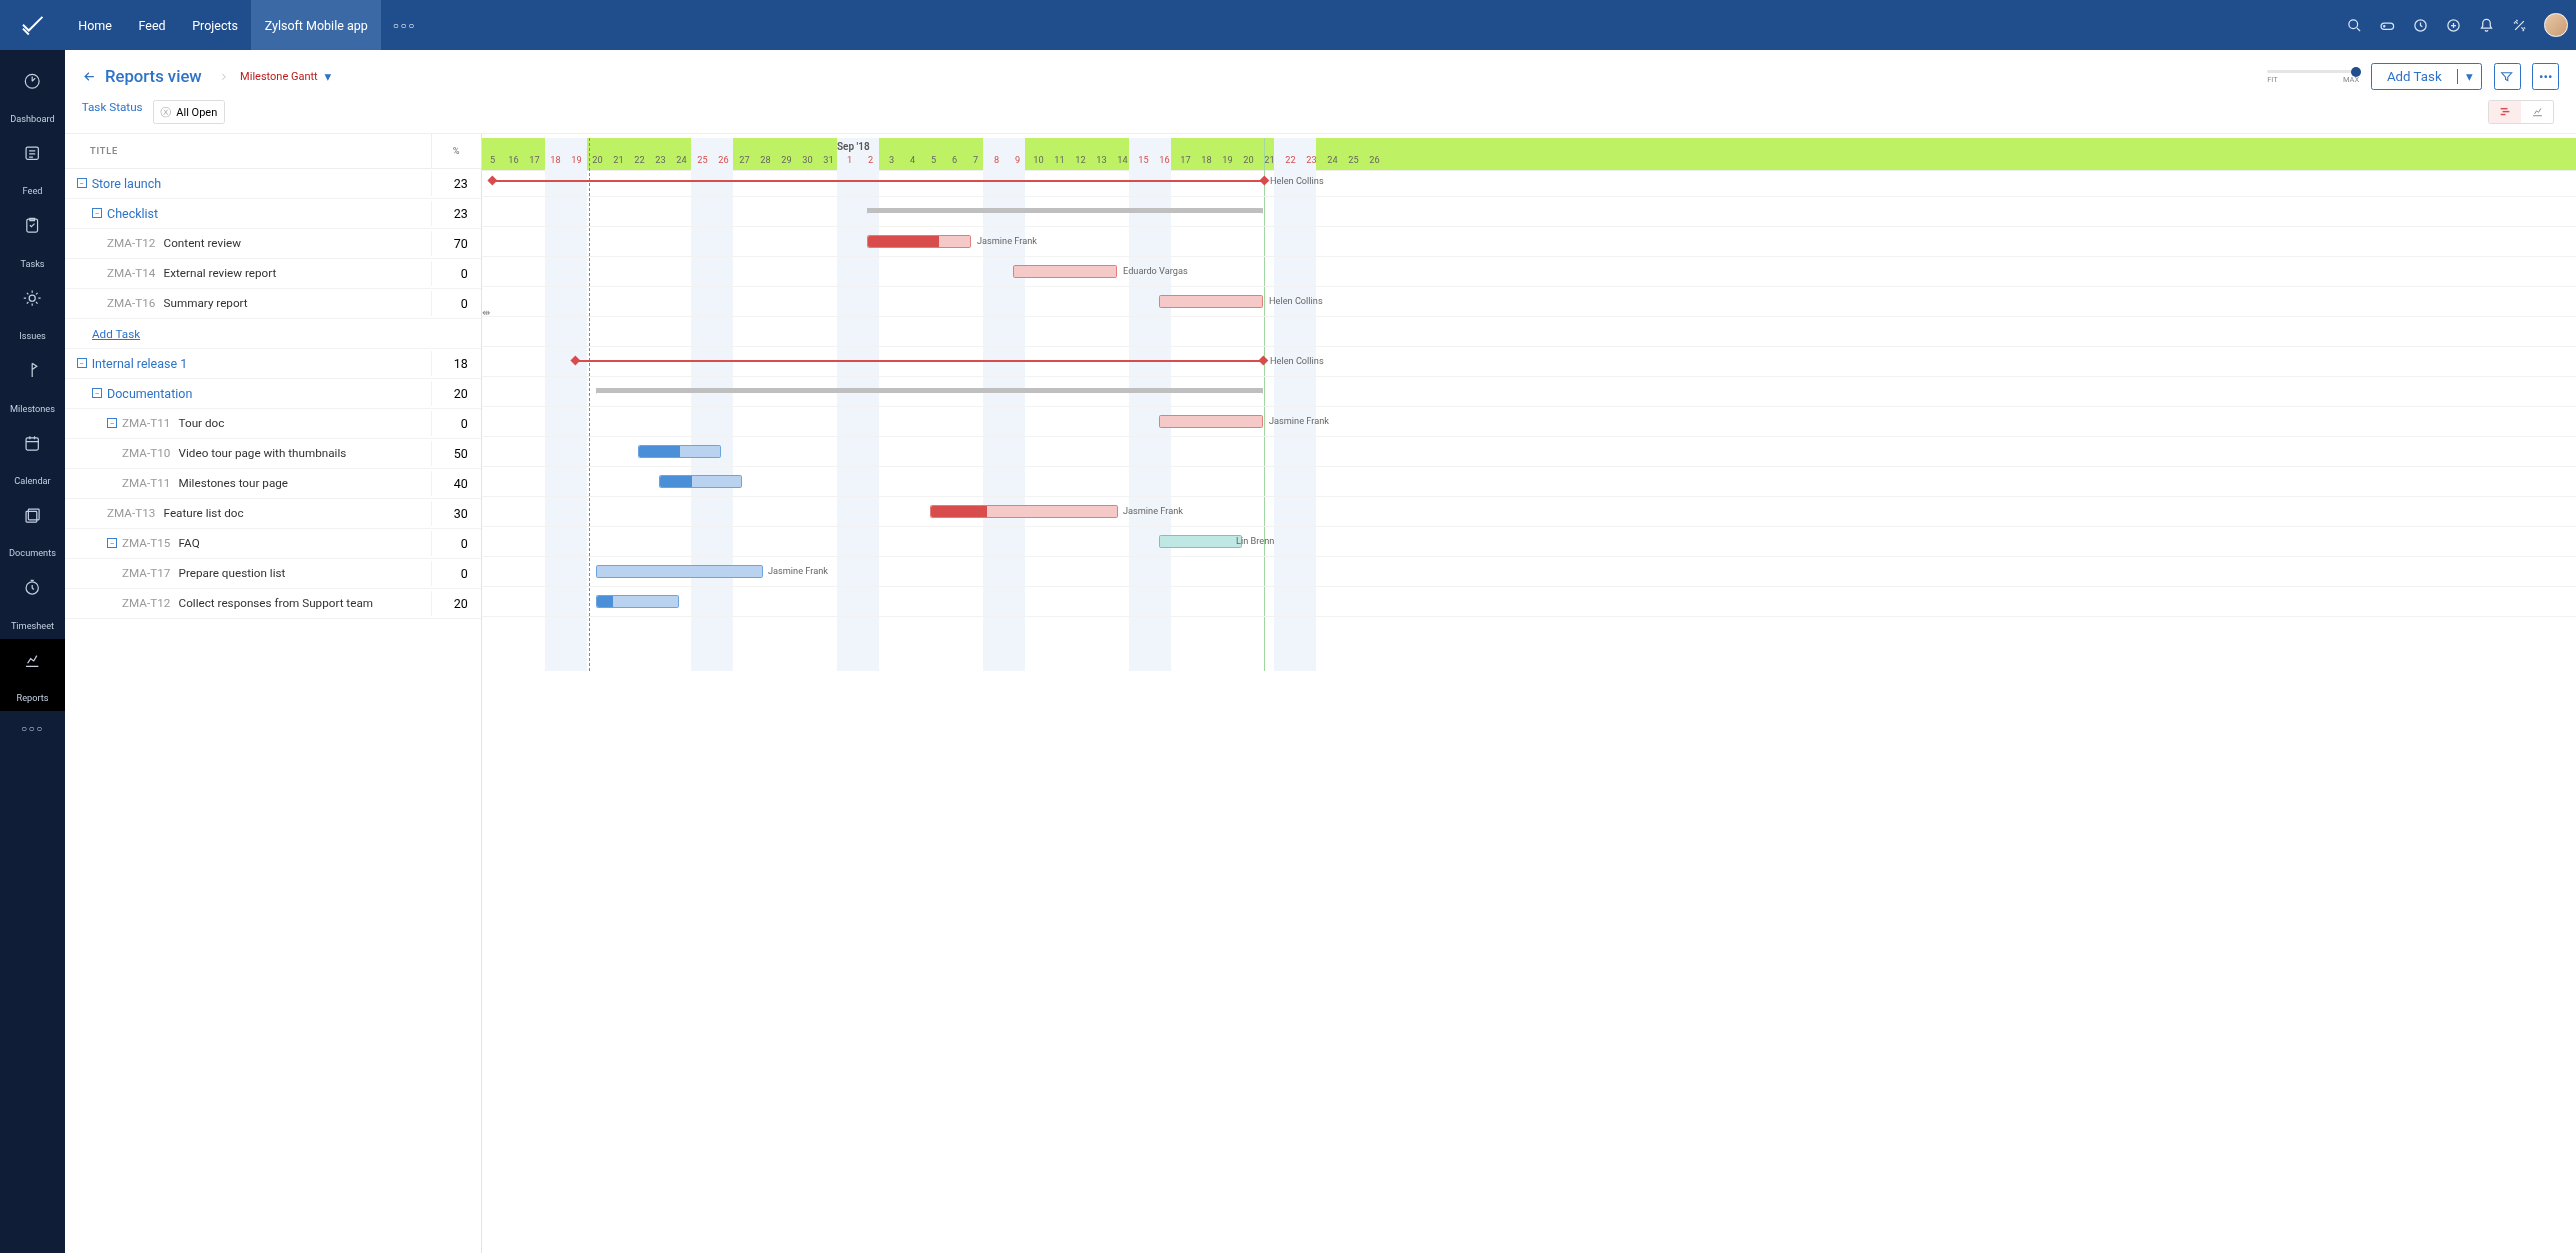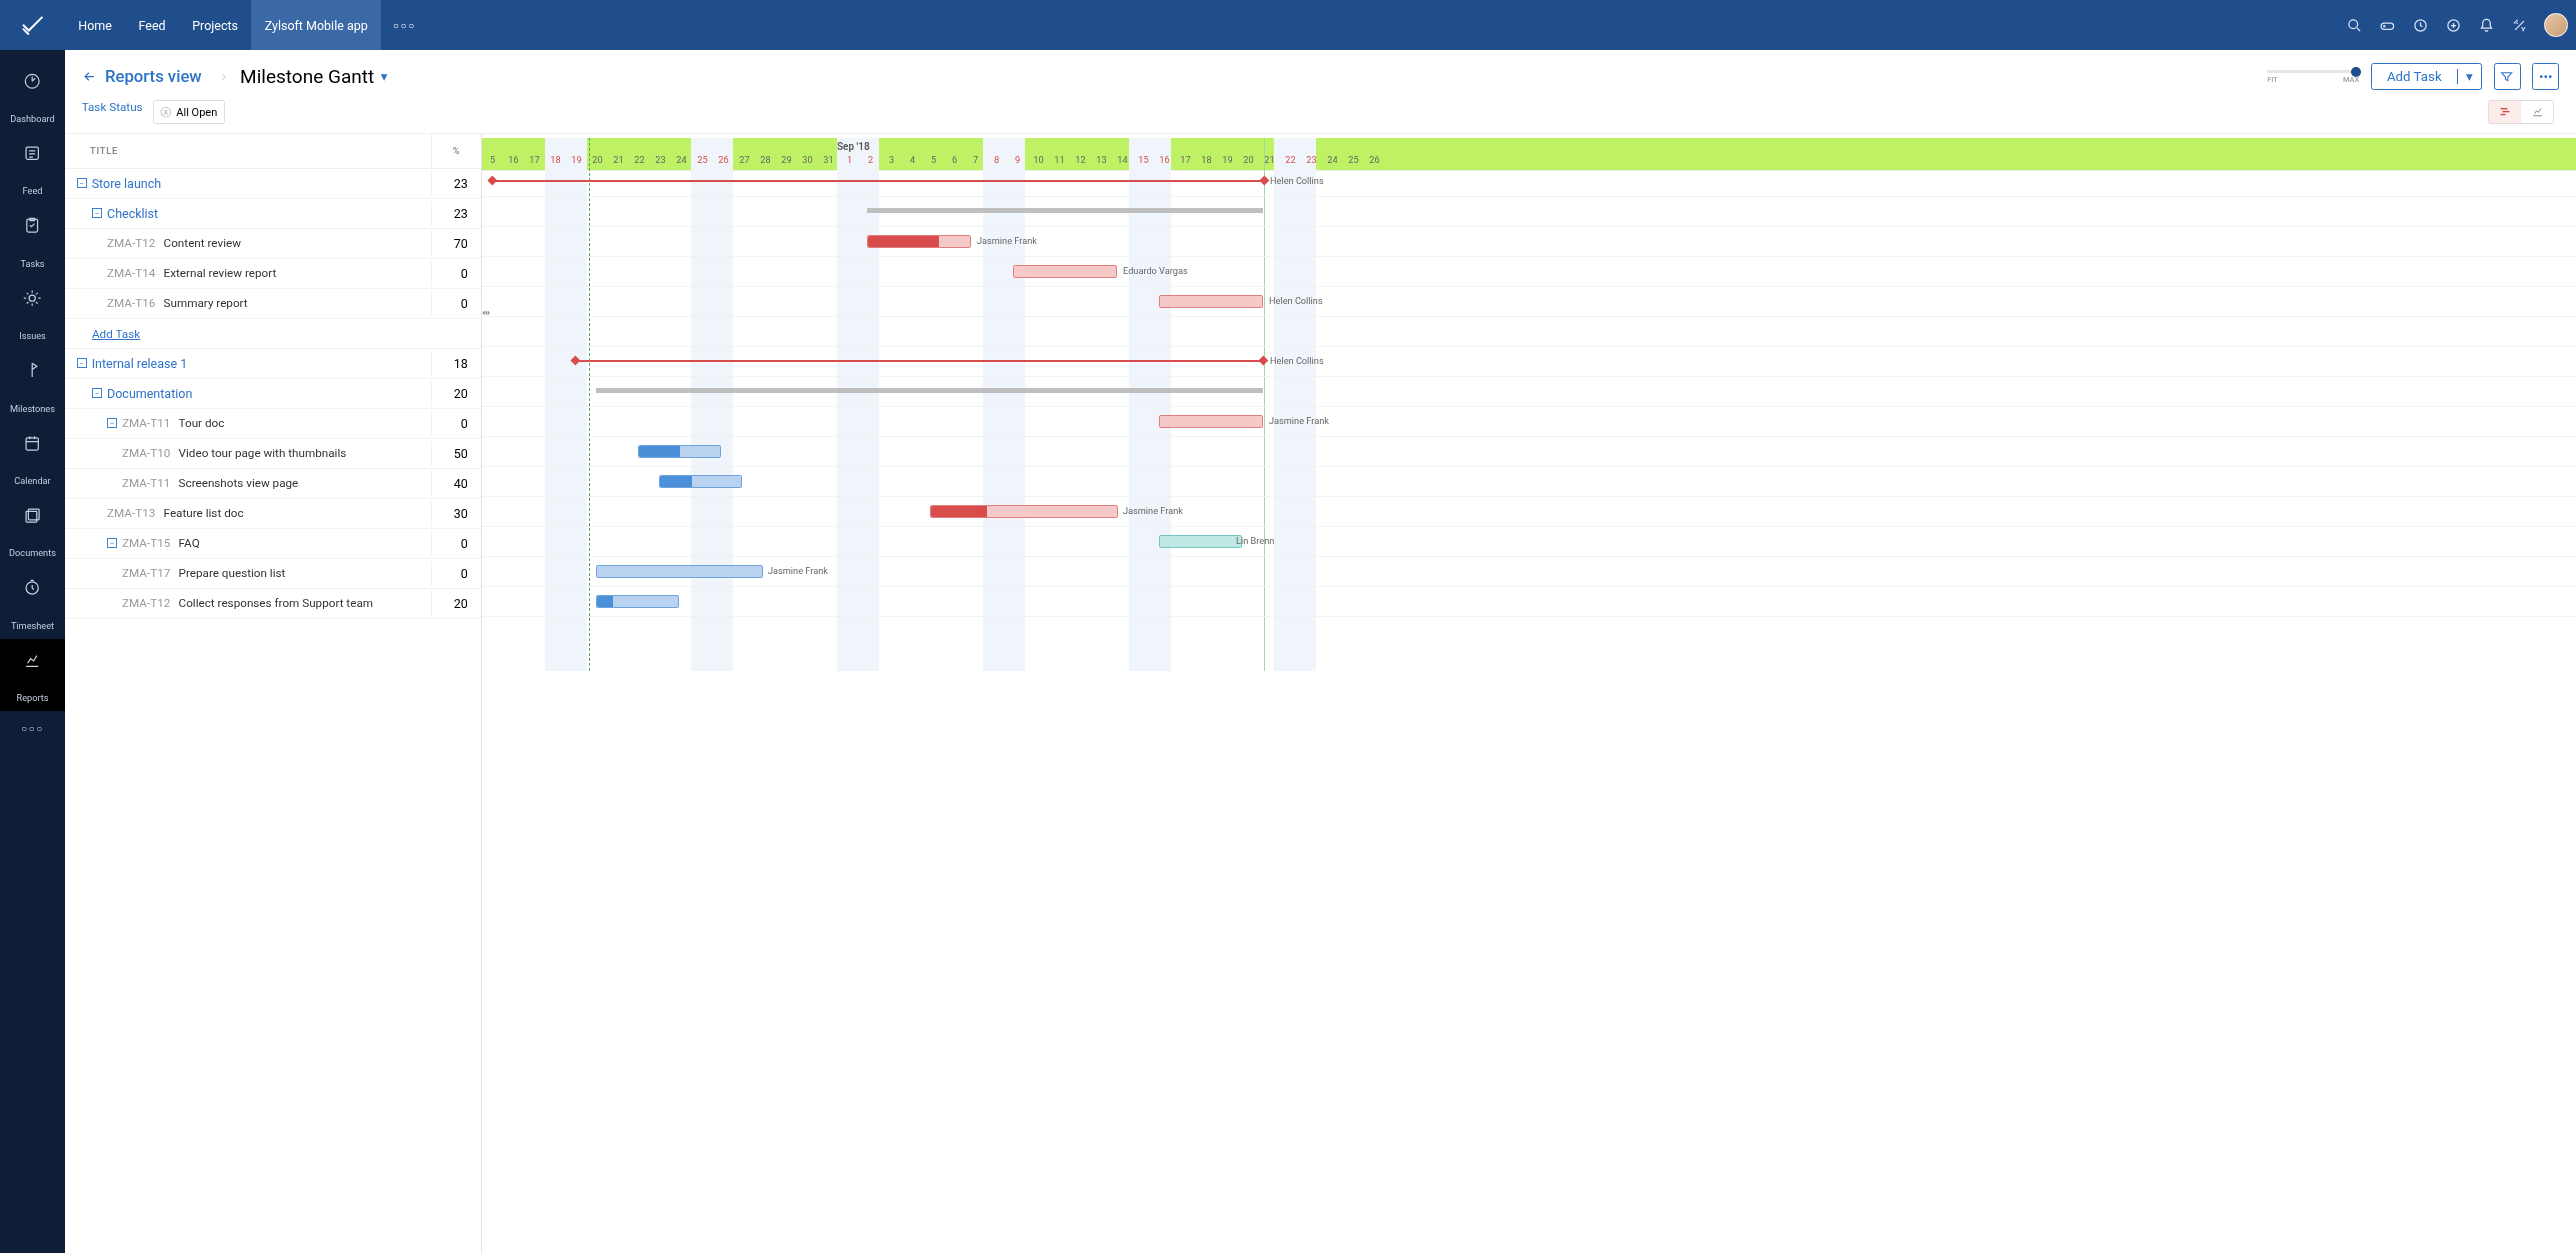--- a/index.html
+++ b/index.html
@@ -24,21 +24,21 @@
 .rail-item.active { background: #000; }
 .rail-more { padding: 11.7px 0; letter-spacing: 1.7px; cursor: pointer; font-size: 10px; }
 
 .main { flex: 1; display: flex; flex-direction: column; background: #fff; overflow: hidden; }
 
 
 .hdr { display: flex; align-items: center; padding: 13.3px 16.7px 6.7px; }
 .hdr .back { color: #2e73c8; margin-right: 8.3px; cursor: pointer; }
 .hdr .title { color: #2e73c8; font-size: 16.7px; font-weight: 500; margin-right: 6.7px; }
 .hdr .chev { color: #c0c0c0; margin: 0 10px; }
-.hdr .subtitle { color: #000000; font-size: 19px; margin-right: 6.7px; }
+.hdr .subtitle { color: #b91c1c; font-size: 11px; margin-right: 6.7px; }
 .hdr .dd { color: #2e73c8; cursor: pointer; }
 .hdr .rhs { margin-left: auto; display: flex; align-items: center; gap: 11.7px; }
 .zoom { display:flex; flex-direction:column; align-items:stretch; gap:1.7px; }
 .zoom-track { width: 92px; height: 3.3px; background: #e5e5e5; border-radius:1.7px; position: relative; }
 .zoom-thumb { position:absolute; right:-1.7px; top:-3.3px; width:10px; height:10px; border-radius:50%; background:#204d8c; }
 .zoom-lbls { display:flex; justify-content:space-between; font-size:7.5px; color:#888; }
 .add-task-btn { border:0.8px solid #2e73c8; color:#2e73c8; background:#fff; height:27px; display:flex; align-items:center; border-radius:2.5px; cursor:pointer; }
 .add-task-btn .lbl { padding: 0 15px; }
 .add-task-btn .split { border-left:0.8px solid #2e73c8; padding:0 8.3px; }
 .sq-btn { width:27px; height:27px; border:0.8px solid #2e73c8; color:#2e73c8; border-radius:2.5px; display:flex; align-items:center; justify-content:center; cursor:pointer; }
@@ -353,21 +353,21 @@
             <div class="row lvl3">
               <div class="c1">
                 <span class="task-key">ZMA-T10</span>
                 <span class="task-name">Video tour page with thumbnails</span>
               </div>
               <div class="c2">50</div>
             </div>
             <div class="row lvl3">
               <div class="c1">
                 <span class="task-key">ZMA-T11</span>
-                <span class="task-name">Screenshots view page</span>
+                <span class="task-name">Milestones tour page</span>
               </div>
               <div class="c2">40</div>
             </div>
             <div class="row lvl2">
               <div class="c1">
                 <span class="task-key">ZMA-T13</span>
                 <span class="task-name">Feature list doc</span>
               </div>
               <div class="c2">30</div>
             </div>

